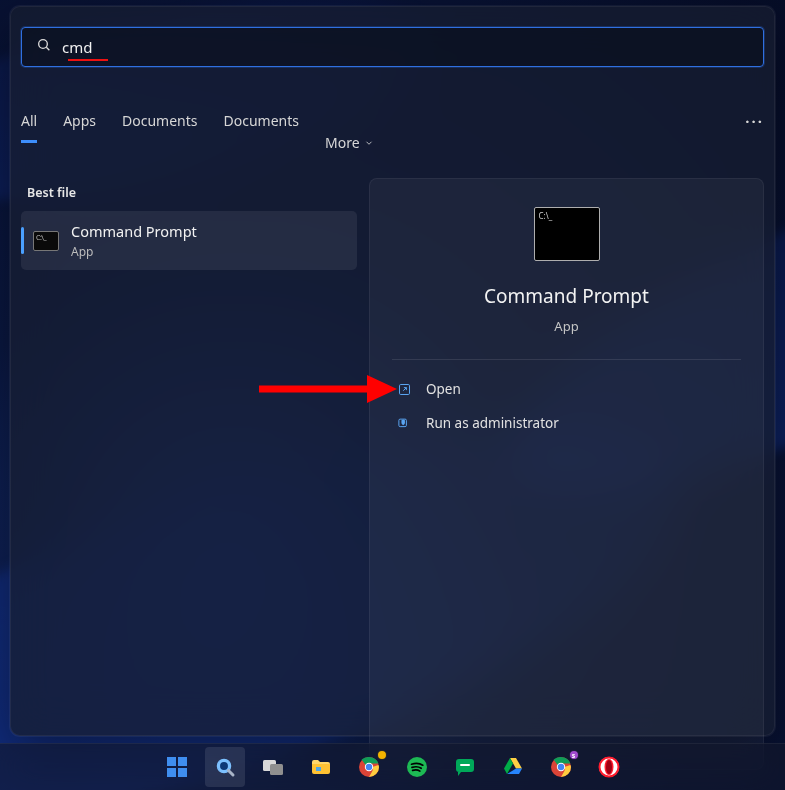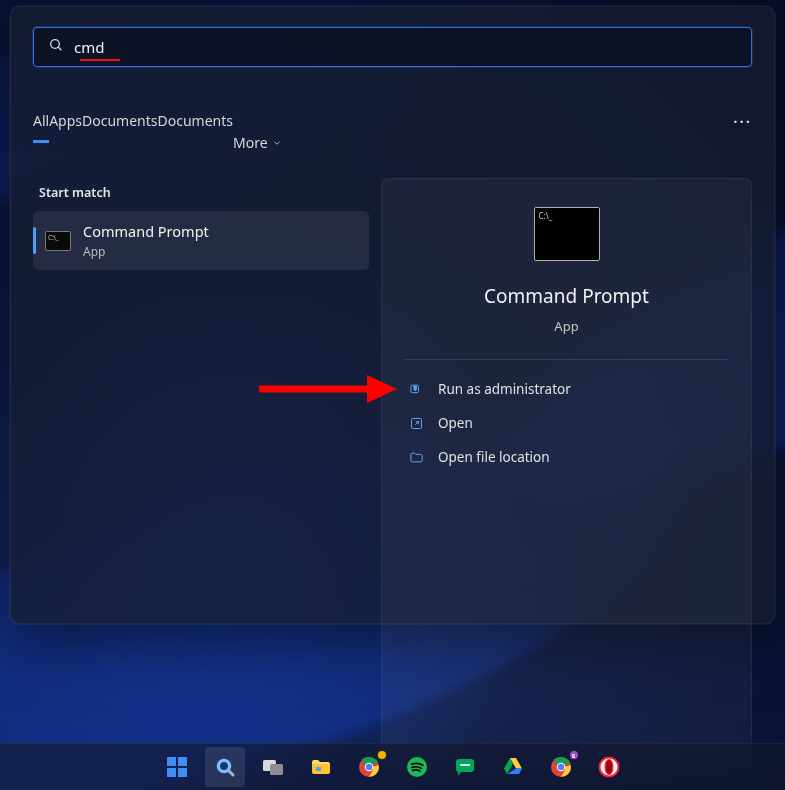--- a/index.html
+++ b/index.html
@@ -12,26 +12,26 @@
   }
   
   .bgshape { position: absolute; filter: blur(6px); opacity: .5; }
   .bgshape.s1 { width: 900px; height: 280px; left: -200px; top: 480px; background: linear-gradient(35deg,#1c4bd6,#0a1f5e); transform: rotate(-18deg); border-radius: 50%; }
   .bgshape.s2 { width: 700px; height: 200px; left: 480px; top: 220px; background: linear-gradient(35deg,#1c4bd6,#0a1f5e); transform: rotate(-25deg); border-radius: 50%; opacity:.35; }
   .bgshape.s3 { width: 600px; height: 160px; left: -150px; top: 20px; background: linear-gradient(35deg,#1837a3,#091643); transform: rotate(-12deg); border-radius: 50%; opacity:.35; }
 
   .start-panel {
     position: absolute;
     left: 10px; top: 6px;
-    width: 765px; height: 618px;
+    width: 765px; height: 730px;
     border-radius: 10px;
     background: rgba(22,28,48,0.78);
     backdrop-filter: blur(22px);
     box-shadow: 0 0 0 1px rgba(255,255,255,0.05), 0 20px 60px rgba(0,0,0,0.5);
-    padding: 20px 22px;
+    padding: 20px 10px;
     border: 1px solid rgba(255,255,255,0.06);
   }
 
   .search-box {
     position: relative;
     height: 40px;
     border: 1px solid #2f6fe0;
     box-shadow: 0 0 0 1px rgba(47,111,224,0.25);
     border-radius: 4px;
     background: rgba(10,14,28,0.55);
@@ -46,21 +46,21 @@
     font-family: inherit;
   }
   .underline-annot {
     position: absolute;
     left: 46px; bottom: 5px;
     width: 40px; height: 2px;
     background: #e11;
   }
 
   .tabs {
-    display: flex; align-items: center;
+    display: flex; gap: 26px; align-items: center;
     margin-top: 22px;
     font-size: 14px;
     color: #d7d7d7;
   }
   .tab { padding-bottom: 10px; cursor: pointer; }
   .tab.active { border-bottom: 3px solid #3d8efc; margin-bottom: -2px; }
   .tabs .more { display:flex; align-items:center; gap:4px;margin-top:44px; }
   .ellipsis { margin-left: auto; letter-spacing: 2px; font-weight: bold; font-size: 15px; cursor:pointer; padding-bottom:10px;}
 
   .columns { display: flex; gap: 12px; margin-top: 16px; height: 592px; }
@@ -171,63 +171,55 @@
       <span>More</span>
       <svg width="10" height="10" viewBox="0 0 24 24">
           <path d="M6 9l6 6 6-6" fill="none" stroke="#d7d7d7" stroke-width="2"></path>
         </svg>
     </div>
     <div class="ellipsis">···</div>
   </div>
 
   <div class="columns">
     <div class="left-col">
-      <div class="section-label">Start match</div>
+      <div class="section-label">Best file</div>
       <div class="result-item">
         <div class="result-icon">C:\_</div>
         <div>
           <div class="result-title">Command Prompt</div>
           <div class="result-sub">App</div>
         </div>
       </div>
     </div>
 
     <div class="right-col">
       <div class="preview-card">
         <div class="big-icon">C:\_</div>
         <div class="preview-title">Command Prompt</div>
         <div class="preview-sub">App</div>
       </div>
       <div class="divider"></div>
       <div class="action-list">
-        <div class="action">
-          <span class="ic">
-            <svg viewBox="0 0 24 24">
-                <rect x="3" y="5" width="12" height="12" rx="2"></rect>
-                <path d="M17 5 L21 7 V12 C21 15 19 17 17 18 C15 17 13 15 13 12 V7 Z" fill="#5aa4f0" stroke="none" transform="translate(-2,2) scale(0.7)"></path>
-              </svg>
-          </span>
-          <span>Run as administrator</span>
-        </div>
         <div class="action">
           <span class="ic">
             <svg viewBox="0 0 24 24">
                 <rect x="4" y="4" width="16" height="16" rx="2"></rect>
                 <path d="M10 14 L15 9 M15 9 H11 M15 9 V13"></path>
               </svg>
           </span>
           <span>Open</span>
         </div>
         <div class="action">
           <span class="ic">
             <svg viewBox="0 0 24 24">
-                <path d="M3 7 a2 2 0 0 1 2-2 h4 l2 2 h8 a2 2 0 0 1 2 2 v8 a2 2 0 0 1-2 2 H5 a2 2 0 0 1-2-2 Z"></path>
+                <rect x="3" y="5" width="12" height="12" rx="2"></rect>
+                <path d="M17 5 L21 7 V12 C21 15 19 17 17 18 C15 17 13 15 13 12 V7 Z" fill="#5aa4f0" stroke="none" transform="translate(-2,2) scale(0.7)"></path>
               </svg>
           </span>
-          <span>Open file location</span>
+          <span>Run as administrator</span>
         </div>
       </div>
     </div>
   </div>
 </div>
 
 <svg class="arrow-annot" viewBox="0 0 140 40">
   <line x1="2" y1="20" x2="118" y2="20" stroke="#ff0000" stroke-width="7"></line>
   <polygon points="140,20 110,6 110,34" fill="#ff0000"></polygon>
 </svg>

